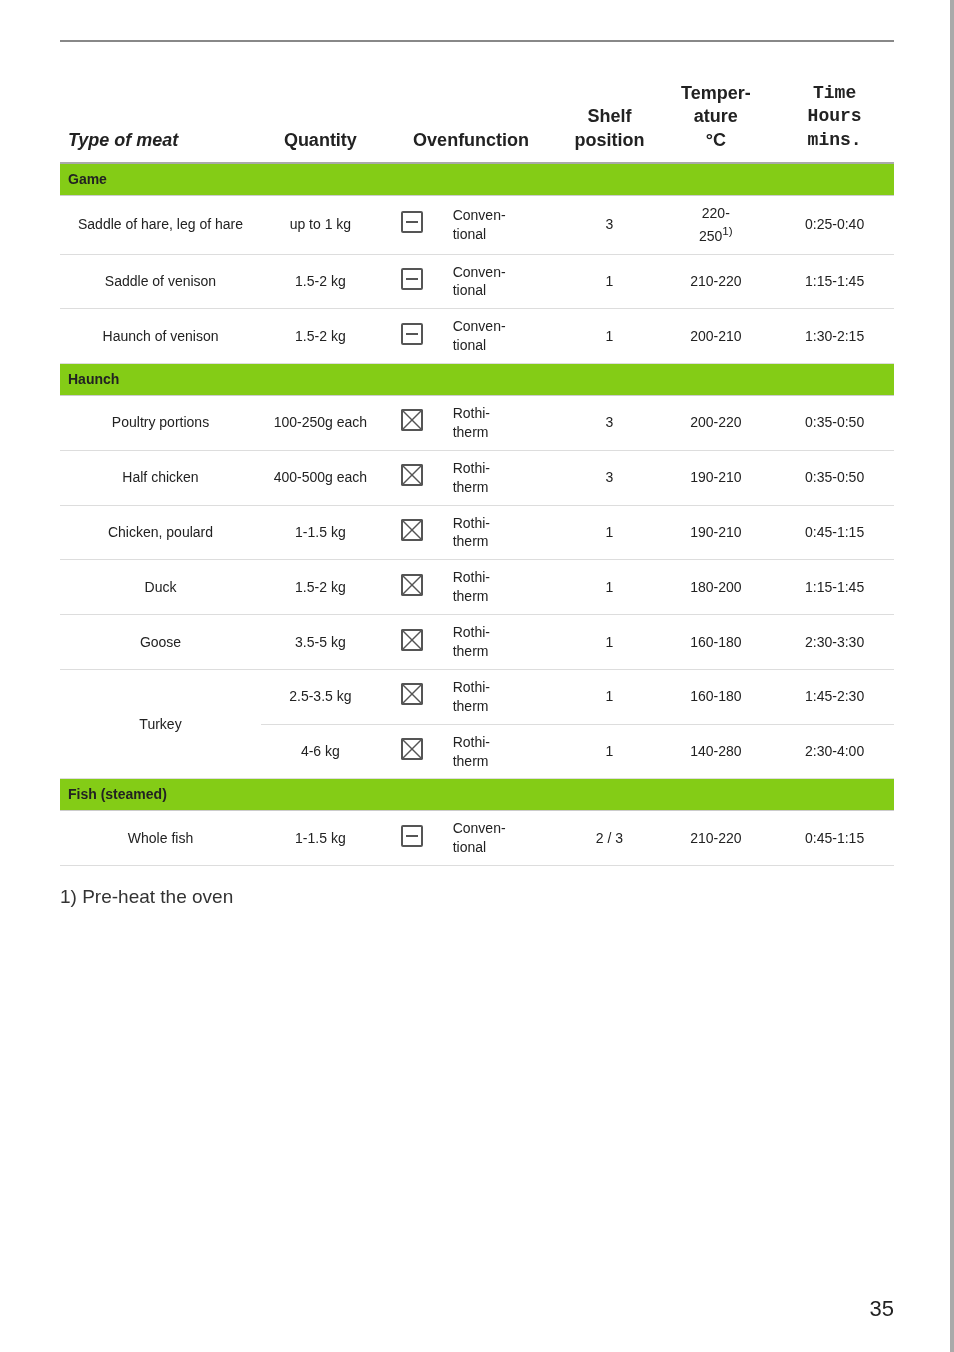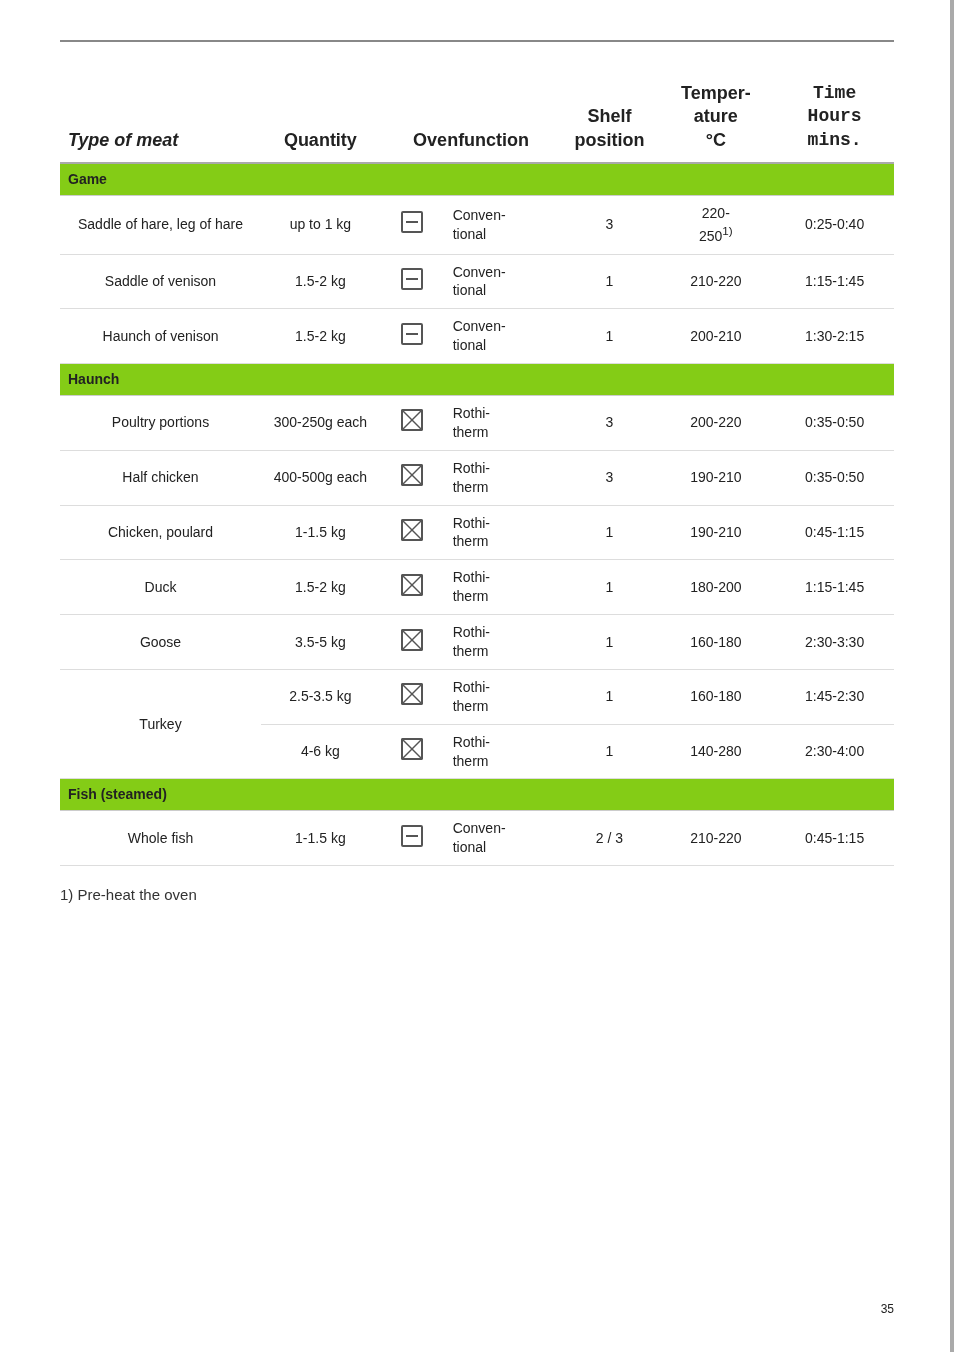--- a/index.html
+++ b/index.html
@@ -49,29 +49,29 @@
     td.left { text-align: center; }
     tr.section-header td {
       font-weight: bold;
       background: #84cc16;
       text-align: left;
       padding: 6px 8px;
       font-size: 14px;
       border-bottom: 1px solid #ccc;
     }
     .footnote {
-      font-size: 15px;
+      font-size: 19px;
       color: #333;
       margin-top: 18px;
     }
     .page-number {
       position: absolute;
-      bottom: 36px;
+      bottom: 30px;
       right: 60px;
-      font-size: 12px;
+      font-size: 22px;
       color: #222;
     }
     .right-border {
       position: absolute;
       top: 0;
       right: 0;
       width: 4px;
       background: #aaa;
       height: 100%;
     }
@@ -138,21 +138,21 @@
           <td style="text-align: left;">Conven-<br>tional</td>
           <td>1</td>
           <td>200-210</td>
           <td>1:30-2:15</td>
         </tr>
         <tr class="section-header">
           <td colspan="7">Haunch</td>
         </tr>
         <tr>
           <td class="left">Poultry portions</td>
-          <td>300-250g each</td>
+          <td>100-250g each</td>
           <td style="width: 36px; text-align: center;"><span><svg width="22" height="22" viewBox="0 0 22 22">
         <rect x="1" y="1" width="20" height="20" rx="1" ry="1" fill="none" stroke="#555" stroke-width="2"></rect>
         <line x1="1" y1="1" x2="21" y2="21" stroke="#555" stroke-width="1.5"></line>
         <line x1="21" y1="1" x2="1" y2="21" stroke="#555" stroke-width="1.5"></line>
         <rect x="1" y="1" width="20" height="20" rx="1" ry="1" fill="none" stroke="#555" stroke-width="2"></rect>
       </svg></span></td>
           <td style="text-align: left;">Rothi-<br>therm</td>
           <td>3</td>
           <td>200-220</td>
           <td>0:35-0:50</td>

